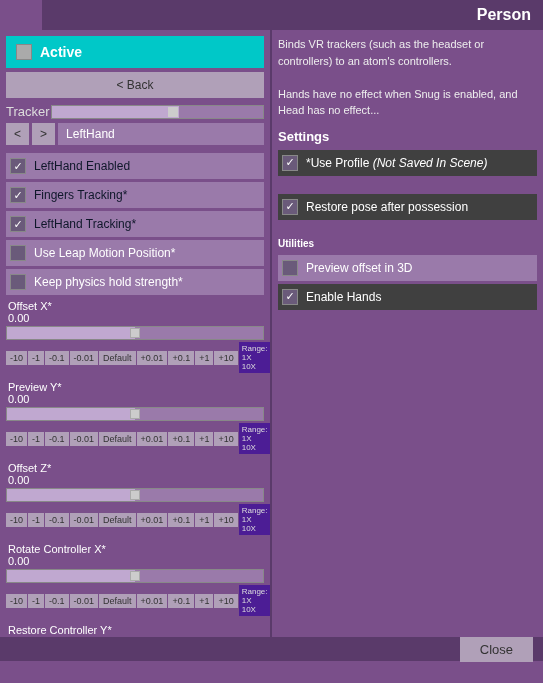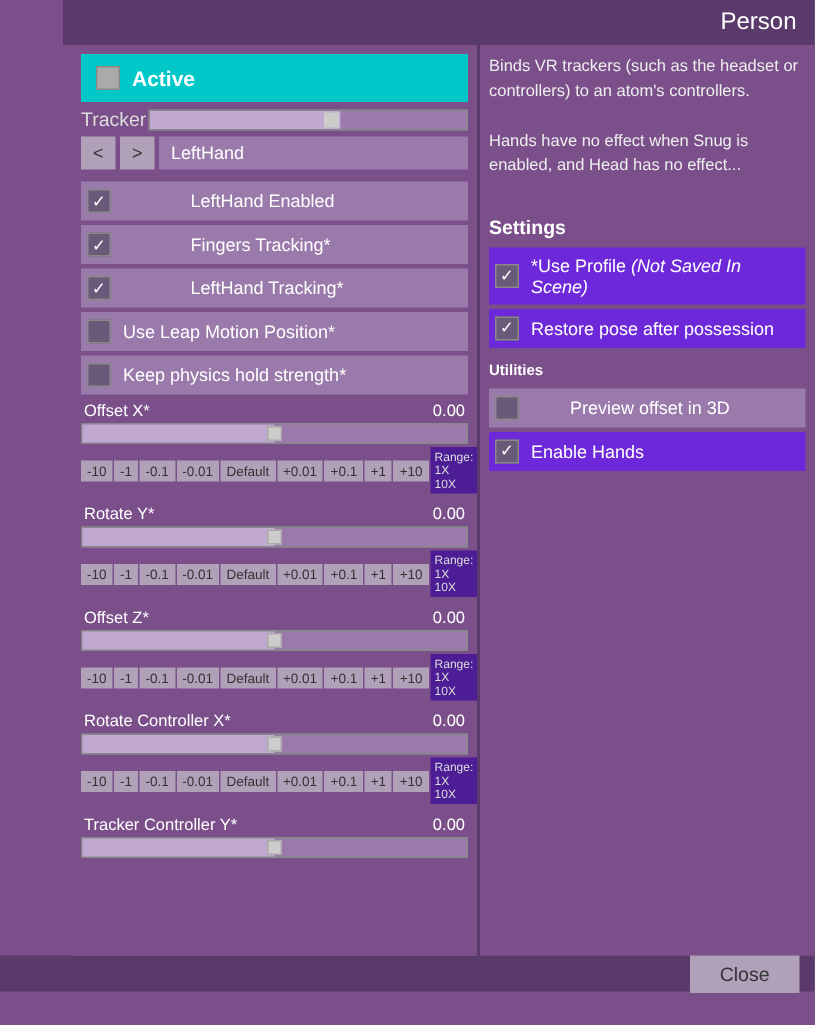--- a/index.html
+++ b/index.html
@@ -13,30 +13,29 @@
       overflow: hidden;
       position: relative;
     }
 
     
     .title-bar {
       background: #5a3a6a;
       text-align: right;
       padding: 6px 12px;
       font-size: 16px;
-      font-weight: normal;
+      font-weight: bold;
       color: #fff;
       margin-left: 42px;
     }
 
     
     .main-content {
       display: flex;
       height: calc(683px - 40px - 36px);
-      padding-left: 48px;
     }
 
     
     .left-panel {
       width: 270px;
       background: #7a4f8a;
       padding: 6px;
       overflow-y: auto;
       flex-shrink: 0;
     }
@@ -149,23 +148,22 @@
       display: flex;
       align-items: center;
       justify-content: center;
       font-size: 11px;
       color: #fff;
     }
     .checkbox-row .cb.checked::after {
       content: '✓';
     }
     .checkbox-row-text {
-      color: #ffffff;
+      color: #0f172a;
       font-size: 12px;
-      margin-left: 45px;
     }
 
     .plain-row {
       display: flex;
       align-items: center;
       padding: 5px 4px;
       background: #9a7aaa;
       margin-bottom: 3px;
     }
     .plain-row .cb-empty {
@@ -178,20 +176,21 @@
 
     
     .slider-section {
       margin-bottom: 6px;
     }
     .slider-header {
       display: flex;
       justify-content: space-between;
       align-items: flex-start;
       padding: 2px 2px;
+      flex-direction: column;
     }
     .slider-header-label {
       font-size: 11px;
       color: #fff;
     }
     .slider-header-value {
       font-size: 11px;
       color: #fff;
     }
     .slider-bar-container {
@@ -240,36 +239,36 @@
       flex: 1;
       background: #7a4f8a;
       padding: 6px;
       overflow-y: auto;
     }
 
     .description-text {
       font-size: 11px;
       color: #eee;
       line-height: 1.5;
-      margin-bottom: 25px;
+      margin-bottom: 10px;
     }
 
     .section-header {
       font-size: 13px;
       font-weight: bold;
       color: #fff;
       margin-bottom: 6px;
     }
 
     .right-checkbox-row {
       display: flex;
       align-items: center;
       padding: 5px 4px;
-      background: #6d28d9;
-      margin-bottom: 3px;
+      background: #404040;
+      margin-bottom: 18px;
       cursor: pointer;
     }
     .right-checkbox-row .cb {
       width: 16px;
       height: 16px;
       background: #6a5a7a;
       border: 1px solid #888;
       margin-right: 8px;
       flex-shrink: 0;
       display: flex;
@@ -280,21 +279,20 @@
     }
     .right-checkbox-row .cb.checked::after {
       content: '✓';
     }
     .right-plain-row {
       display: flex;
       align-items: center;
       padding: 5px 4px;
       background: #9a7aaa;
       margin-bottom: 3px;
-      gap: 26px;
     }
     .right-plain-row .cb-empty {
       width: 16px;
       height: 16px;
       background: #6a5a7a;
       border: 1px solid #888;
       margin-right: 8px;
     }
 
     .utilities-header {
@@ -354,20 +352,23 @@
 
   <div class="left-panel">
 
     
     <button class="active-btn">
       <div class="checkbox-box"></div>
       <span>Active</span>
     </button>
 
     
+    <button class="back-btn">
+      <span>&lt; Back</span>
+    </button>
 
     
     <div class="tracker-row">
       <span class="tracker-label">Tracker</span>
       <div class="tracker-slider">
         <div class="tracker-slider-fill"></div>
         <div class="tracker-slider-thumb"></div>
       </div>
     </div>
 
@@ -422,21 +423,21 @@
         <button class="slider-btn">+0.1</button>
         <button class="slider-btn">+1</button>
         <button class="slider-btn">+10</button>
         <span class="range-label">Range:<br>1X 10X</span>
       </div>
     </div>
 
     
     <div class="slider-section">
       <div class="slider-header">
-        <span class="slider-header-label">Rotate Y*</span>
+        <span class="slider-header-label">Preview Y*</span>
         <span class="slider-header-value">0.00</span>
       </div>
       <div class="slider-bar-container">
         <div class="slider-bar-fill" style="width:50%"></div>
         <div class="slider-thumb" style="left:calc(50% - 5px)"></div>
       </div>
       <div class="slider-controls">
         <button class="slider-btn">-10</button>
         <button class="slider-btn">-1</button>
         <button class="slider-btn">-0.1</button>
@@ -494,21 +495,21 @@
         <button class="slider-btn">+0.1</button>
         <button class="slider-btn">+1</button>
         <button class="slider-btn">+10</button>
         <span class="range-label">Range:<br>1X 10X</span>
       </div>
     </div>
 
     
     <div class="slider-section">
       <div class="slider-header">
-        <span class="slider-header-label">Tracker Controller Y*</span>
+        <span class="slider-header-label">Restore Controller Y*</span>
         <span class="slider-header-value">0.00</span>
       </div>
       <div class="slider-bar-container">
         <div class="slider-bar-fill" style="width:50%"></div>
         <div class="slider-thumb" style="left:calc(50% - 5px)"></div>
       </div>
     </div>
 
   </div>
 

